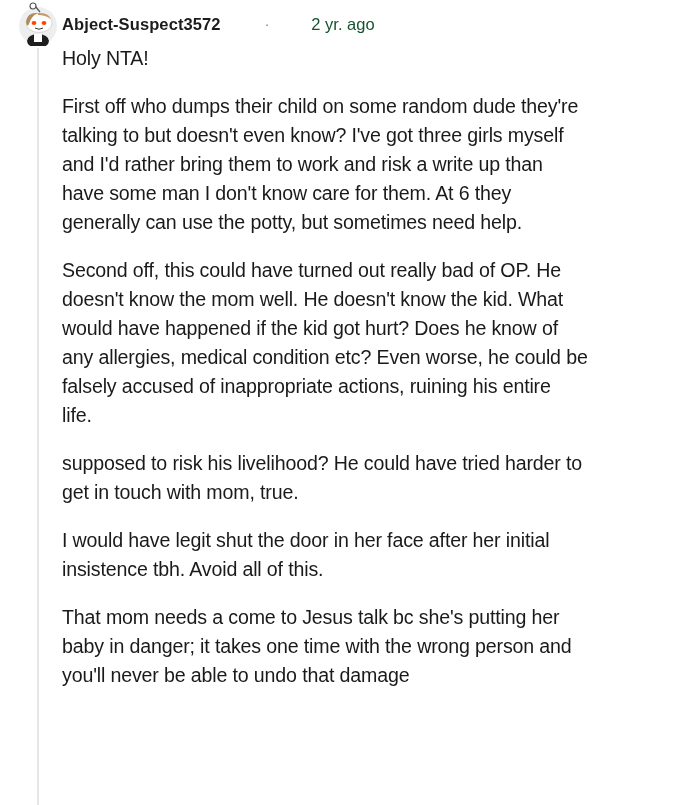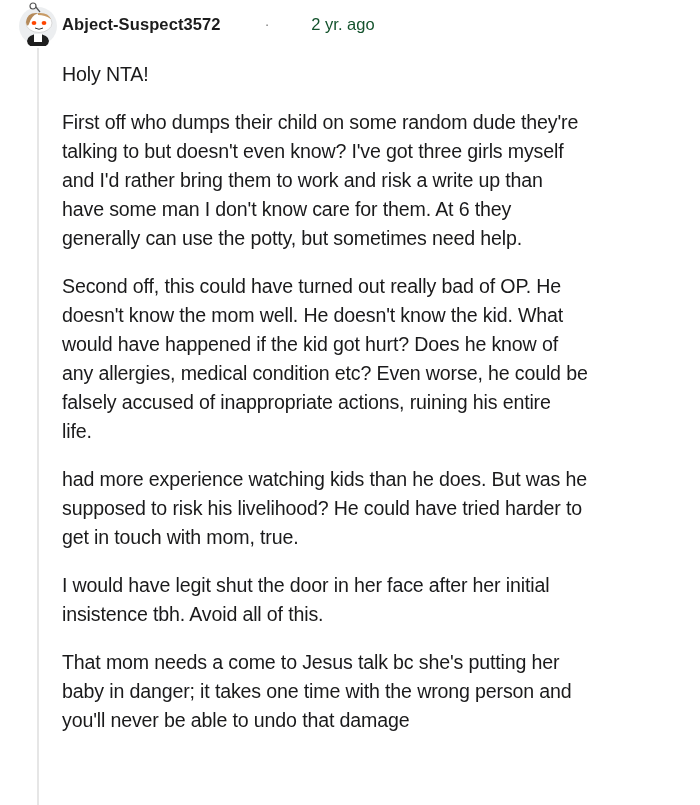--- a/index.html
+++ b/index.html
@@ -59,21 +59,21 @@
     .body {
       position: absolute;
       left: 62px; top: 44px;
       width: 630px;
       font-size: 19.6px;
       line-height: 29px;
       letter-spacing: -0.15px;
       color: #1a1a1b;
     }
     .para {
-      margin: 16px 0 19px 0;
+      margin: 0 0 19px 0;
     }
     .line {
       display: block;
       white-space: nowrap;
     }
   </style>
 </head>
 <body>
 
 <div class="comment">
@@ -115,21 +115,20 @@
     </p>
     <p class="para">
       <span class="line">Second off, this could have turned out really bad of OP. He</span>
       <span class="line">doesn't know the mom well. He doesn't know the kid. What</span>
       <span class="line">would have happened if the kid got hurt? Does he know of</span>
       <span class="line">any allergies, medical condition etc? Even worse, he could be</span>
       <span class="line">falsely accused of inappropriate actions, ruining his entire</span>
       <span class="line">life.</span>
     </p>
     <p class="para">
-      <span class="line">had more experience watching kids than he does. But was he</span>
       <span class="line">supposed to risk his livelihood? He could have tried harder to</span>
       <span class="line">get in touch with mom, true.</span>
     </p>
     <p class="para">
       <span class="line">I would have legit shut the door in her face after her initial</span>
       <span class="line">insistence tbh. Avoid all of this.</span>
     </p>
     <p class="para">
       <span class="line">That mom needs a come to Jesus talk bc she's putting her</span>
       <span class="line">baby in danger; it takes one time with the wrong person and</span>

